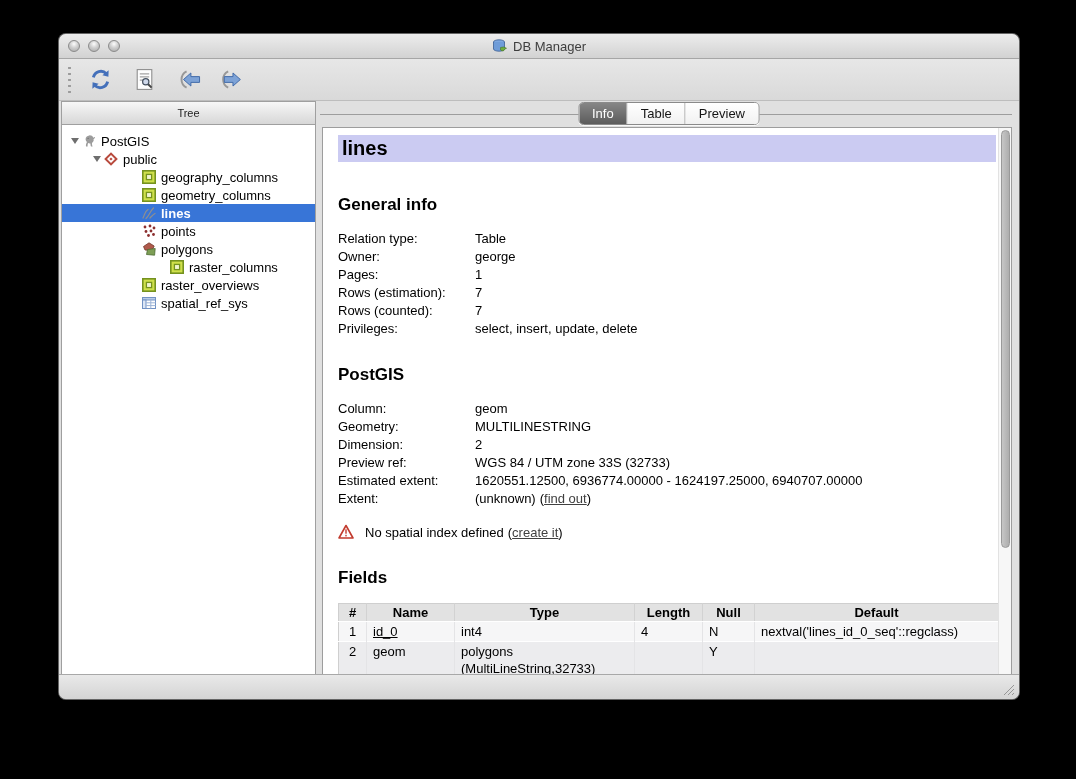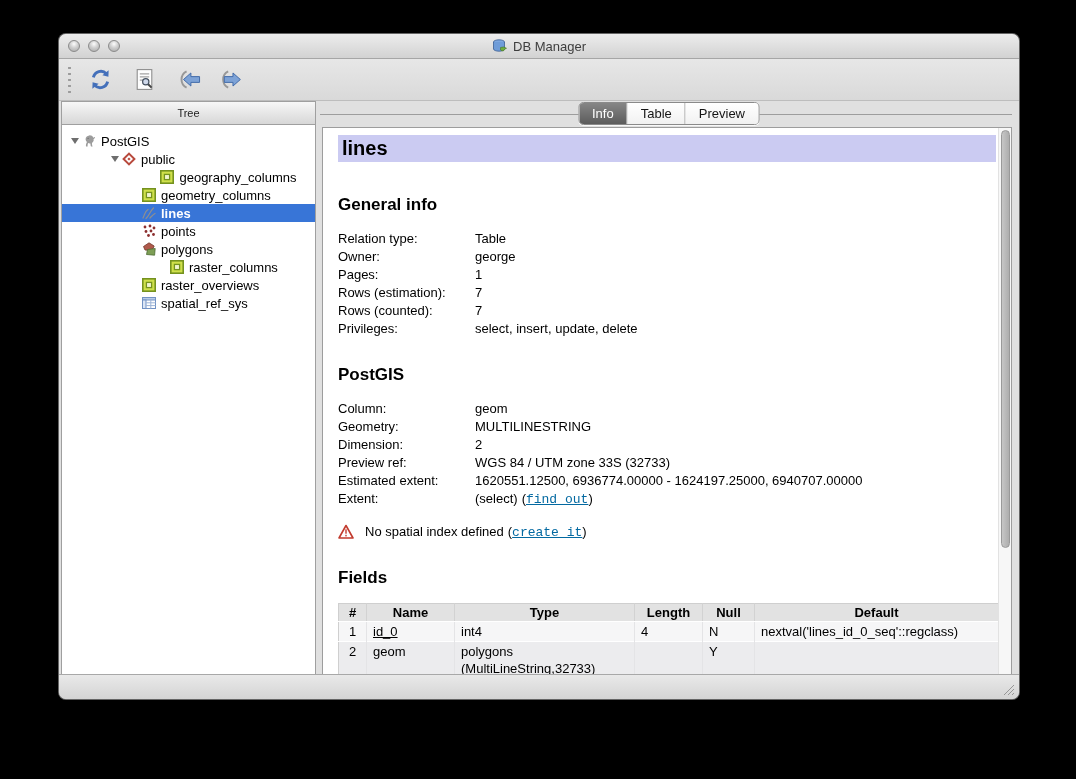--- a/index.html
+++ b/index.html
@@ -90,21 +90,21 @@
   }
   .scrollarea { position:absolute; top:0; left:0; right:13px; bottom:0; padding:7px 0 0 15px; overflow:hidden; }
   .banner {
     background:#cbcbf2; height:27px; line-height:27px; margin-right:2px;
     font-size:20px; font-weight:bold; color:#000; padding-left:4px;
   }
   .sect { font-size:17px; line-height:20px; font-weight:bold; color:#000; }
   .mt33 { margin-top:33px; } .mt27 { margin-top:27px; } .mt15 { margin-top:15px; }
   .inforow { display:flex; height:18px; line-height:18px; font-size:13px; color:#000; }
   .ilabel { width:137px; flex:none; }
-  a.link { color:#0369a1; text-decoration:underline; cursor:pointer;font-family:Liberation Mono, monospace; }
+  a.link { color:#404040; text-decoration:underline; cursor:pointer; }
   .sp { margin-left:4px; }
   .warnrow { display:flex; align-items:center; gap:11px; height:18px; font-size:13px; color:#000; }
   .warnrow .wicn { width:16px; height:16px; display:inline-flex; }
   
   table.fields { border-collapse:collapse; table-layout:fixed; width:660px; font-size:13px; border:1px solid #cfcfcf; }
   table.fields th {
     background:#e2e2e2; font-weight:bold; text-align:center; padding:1px 6px;
     border-right:1px solid #d2d2d2; border-bottom:1px solid #fff; line-height:15px;
   }
   table.fields td {
@@ -204,32 +204,32 @@
           <div class="tree-row" style="padding-left: 6px;">
             <span class="tri"></span>
             <span class="ticon">
               <svg viewBox="0 0 16 16">
                 <path d="M12.5 6.2c.9-.3 1.6-1.2 1.5-2.2-.7.1-1.3.2-1.8.7C11.6 3 10 2.2 8.3 2.4 6 2.6 4.4 4.4 4.6 6.5c.1 1 .6 1.9 1.4 2.5-.9 1.3-1.2 3-1 4.6h1.6c-.1-1.2 0-2.4.5-3.5.7.3 1.5.4 2.3.3 0 1.1.2 2.2.6 3.2h1.6c-.5-1.2-.7-2.4-.6-3.7.9-.5 1.5-1.3 1.7-2.3.1-.5 0-1-.2-1.4z" fill="#9c9c9c"></path>
                 <circle cx="7.1" cy="5.2" r=".55" fill="#565656"></circle>
               </svg>
             </span>
             <span>PostGIS</span>
           </div>
-          <div class="tree-row" style="padding-left: 46px;">
+          <div class="tree-row" style="padding-left: 28px;">
             <span class="tri"></span>
             <span class="ticon">
               <svg viewBox="0 0 16 16">
                 <path d="M8 1.2 L14.8 8 8 14.8 1.2 8 Z" fill="#b8493c"></path>
                 <path d="M8 4 L12 8 8 12 4 8 Z" fill="#fff"></path>
                 <path d="M8 6.4 L9.6 8 8 9.6 6.4 8 Z" fill="#b8493c"></path>
               </svg>
             </span>
             <span>public</span>
           </div>
-          <div class="tree-row" style="padding-left: 66px; justify-content: center;">
+          <div class="tree-row" style="padding-left: 66px;">
             <span class="trispacer"></span>
             <span class="ticon">
               <svg viewBox="0 0 16 16">
                 <rect x="1.8" y="1.8" width="12.4" height="12.4" fill="#cfe04b" stroke="#75921e" stroke-width="1.6"></rect>
                 <rect x="5.4" y="5.4" width="5.2" height="5.2" fill="#f1f5cf" stroke="#75921e" stroke-width="1.3"></rect>
               </svg>
             </span>
             <span>geography_columns</span>
           </div>
           <div class="tree-row" style="padding-left: 66px;">
@@ -374,21 +374,21 @@
                   <span>WGS 84 / UTM zone 33S (32733)</span>
                 </div>
                 <div class="inforow">
                   <span class="ilabel">Estimated extent:</span>
                   <span>1620551.12500, 6936774.00000 - 1624197.25000, 6940707.00000</span>
                 </div>
               </div>
             <div class="inforow">
               <span class="ilabel">Extent:</span>
               <span>
-                <span>(select)</span><span class="sp">(</span><a class="link">find out</a><span>)</span>
+                <span>(unknown)</span><span class="sp">(</span><a class="link">find out</a><span>)</span>
               </span>
             </div>
           </div>
 
           <div class="warnrow mt15">
             <span class="wicn">
                 <svg viewBox="0 0 16 16">
                   <path d="M8 1.5 L15 14 H1 Z" fill="#fff" stroke="#c23b2e" stroke-width="1.6" stroke-linejoin="round"></path>
                   <rect x="7.3" y="5.3" width="1.4" height="4.4" fill="#c23b2e"></rect>
                   <rect x="7.3" y="10.8" width="1.4" height="1.6" fill="#c23b2e"></rect>

